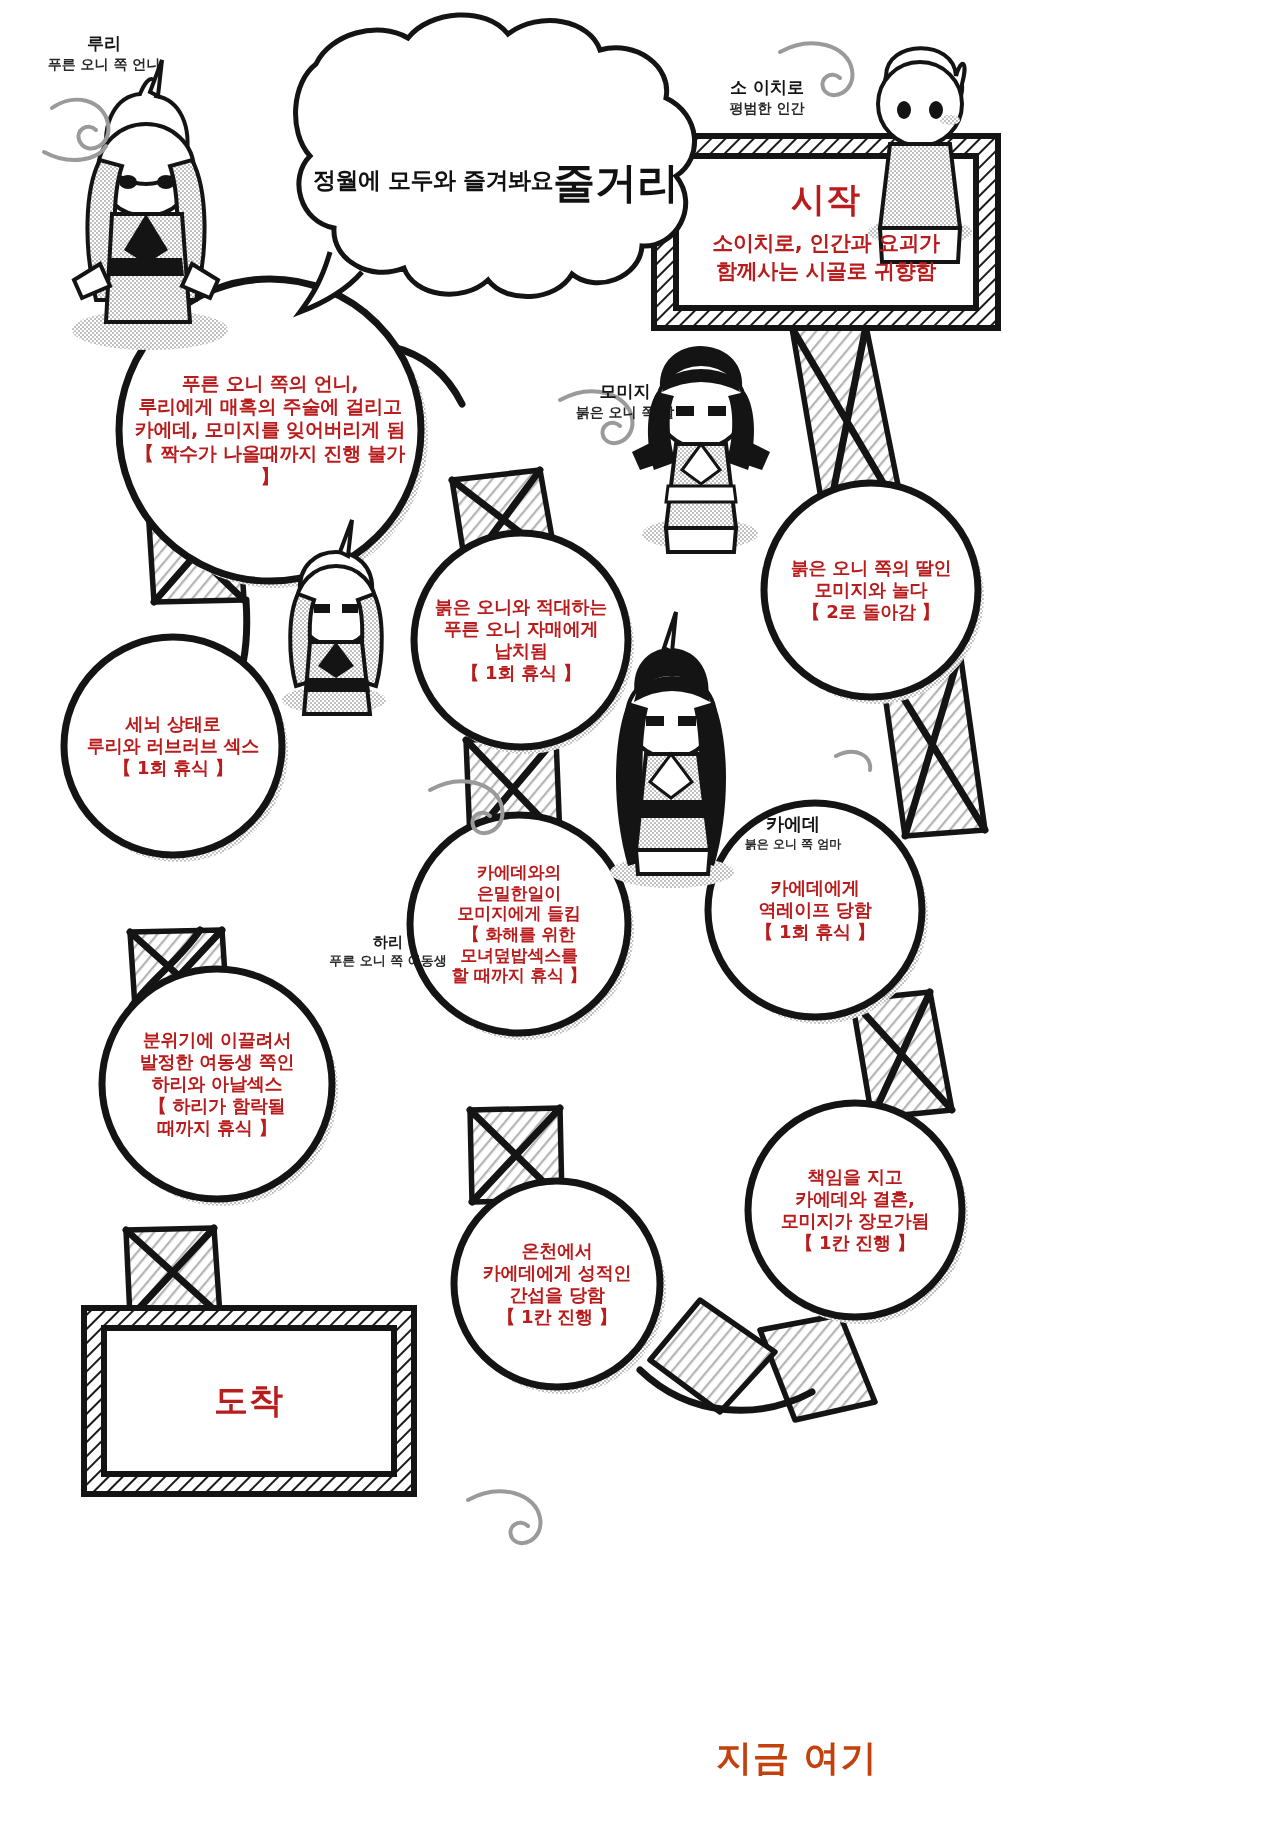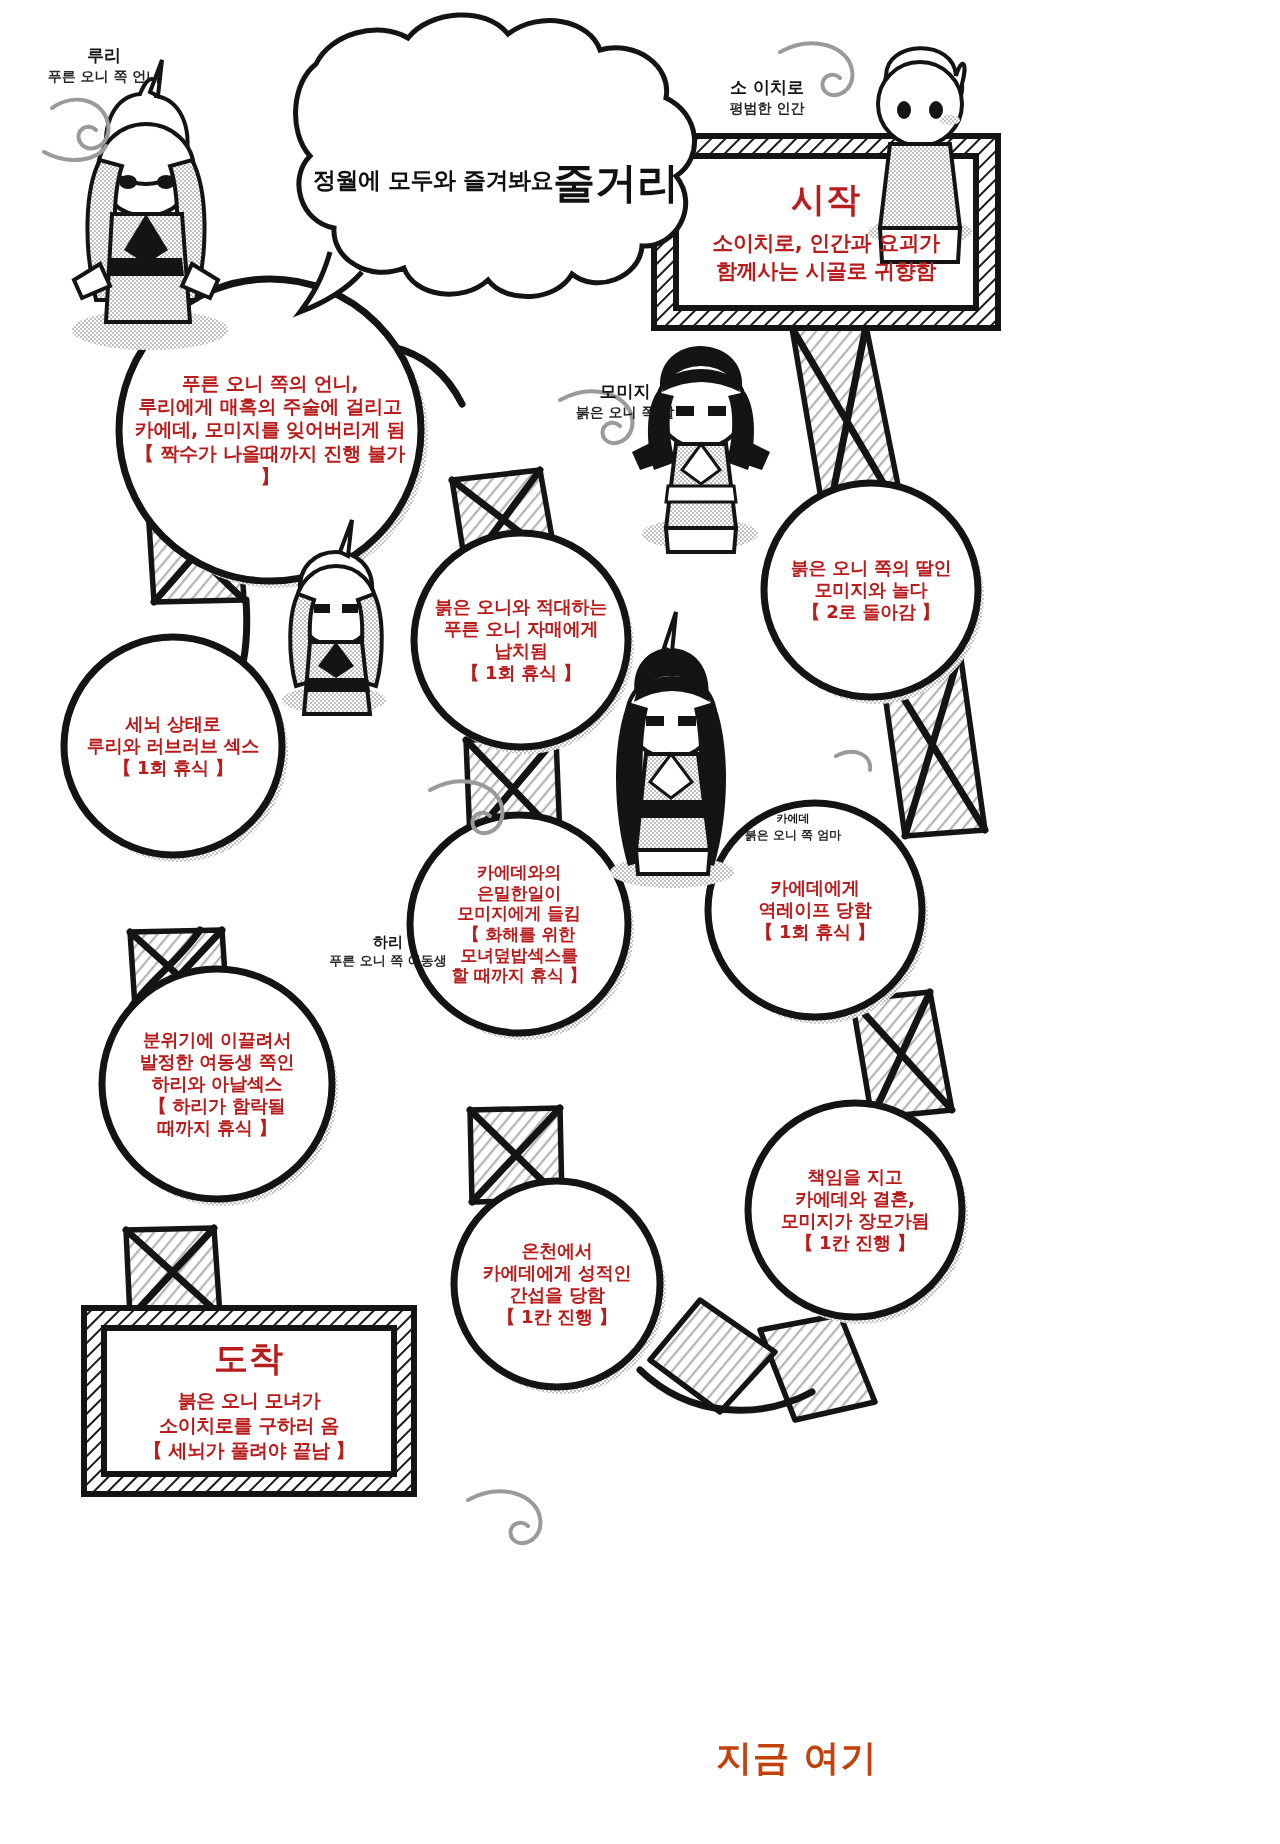--- a/index.html
+++ b/index.html
@@ -266,23 +266,20 @@
   </div>
 
   <div class="node" style="left:676px;top:156px;width:300px;height:152px;flex-direction:column;">
     <div class="box-head">시작</div>
     <div class="box-body">소이치로, 인간과 요괴가
 함께사는 시골로 귀향함</div>
   </div>
 
   <div class="node" style="left:104px;top:1328px;width:290px;height:146px;flex-direction:column;">
     <div class="box-head">도착</div>
-    <div class="box-body" style="font-size:19px;">붉은 오니 모녀가
-소이치로를 구하러 옴
-【 세뇌가 풀려야 끝남 】</div>
   </div>
 
   <div class="node circle-node n-lg" style="left:127px;top:287px;width:286px;height:286px;">
     <span>푸른 오니 쪽의 언니,
 루리에게 매혹의 주술에 걸리고
 카에데, 모미지를 잊어버리게 됨
 【 짝수가 나올때까지 진행 불가 】</span>
   </div>
 
   <div class="node circle-node n-md" style="left:779px;top:498px;width:184px;height:184px;">
@@ -334,37 +331,37 @@
 【 1칸 진행 】</span>
   </div>
 
   <div class="node circle-node n-md" style="left:469px;top:1196px;width:176px;height:176px;">
     <span>온천에서
 카에데에게 성적인
 간섭을 당함
 【 1칸 진행 】</span>
   </div>
 
-  <div class="char-label" style="left:14px;top:44px;width:180px;">
+  <div class="char-label" style="left:14px;top:32px;width:180px;">
     <span class="nm">루리</span>
     <span class="rl">푸른 오니 쪽 언니</span>
   </div>
 
   <div class="char-label" style="left:672px;top:44px;width:190px;margin-top:32px;">
     <span class="nm">소 이치로</span>
     <span class="rl">평범한 인간</span>
   </div>
 
   <div class="char-label" style="left:540px;top:380px;width:170px;">
     <span class="nm">모미지</span>
     <span class="rl">붉은 오니 쪽 딸</span>
   </div>
 
   <div class="char-label" style="left:718px;top:812px;width:150px;">
-    <span class="nm" style="font-size:11px;">카에데</span>
+    <span class="nm" style="font-size:18px;">카에데</span>
     <span class="rl" style="font-size:12px;">붉은 오니 쪽 엄마</span>
   </div>
 
   <div class="char-label" style="left:298px;top:932px;width:180px;">
     <span class="nm" style="font-size:15px;">하리</span>
     <span class="rl" style="font-size:13px;">푸른 오니 쪽 여동생</span>
   </div>
 
   <div class="here-label" style="left:716px;top:1734px;">지금 여기</div>
 

